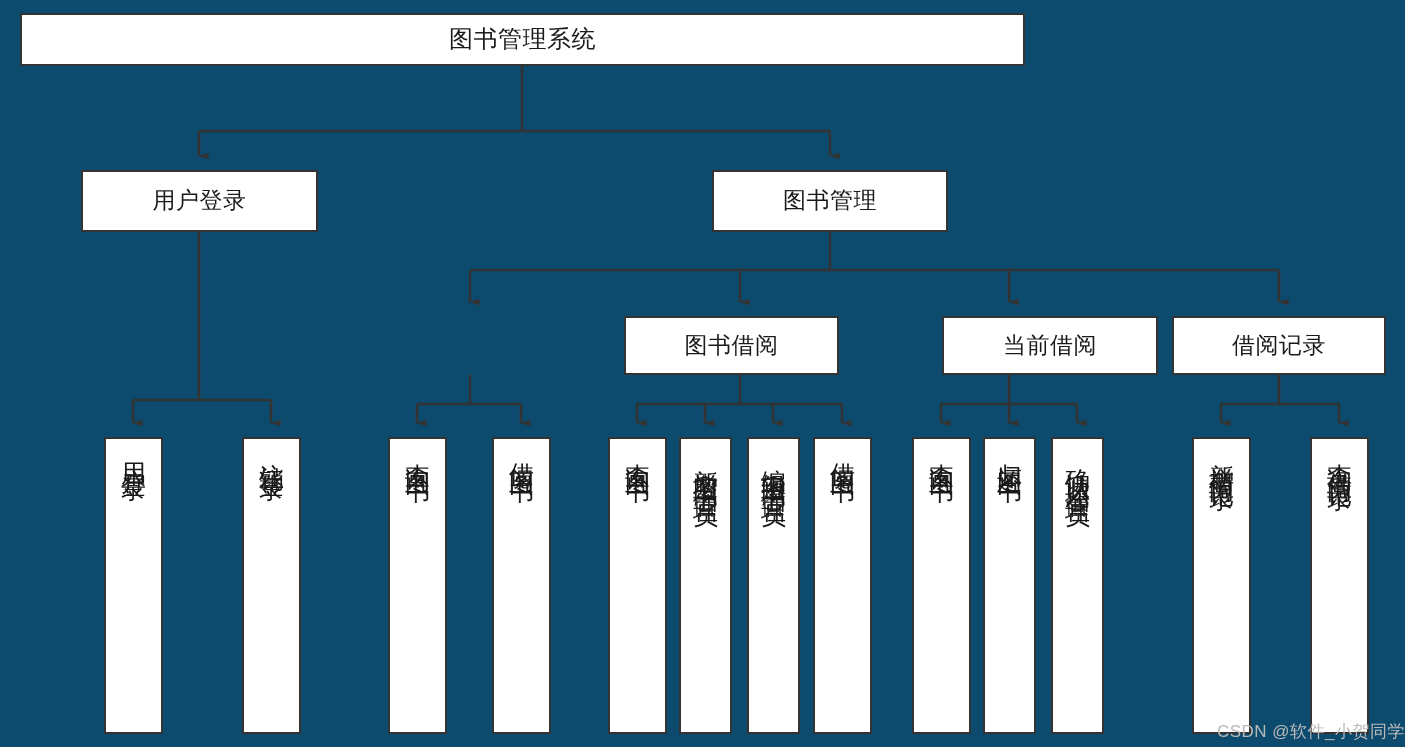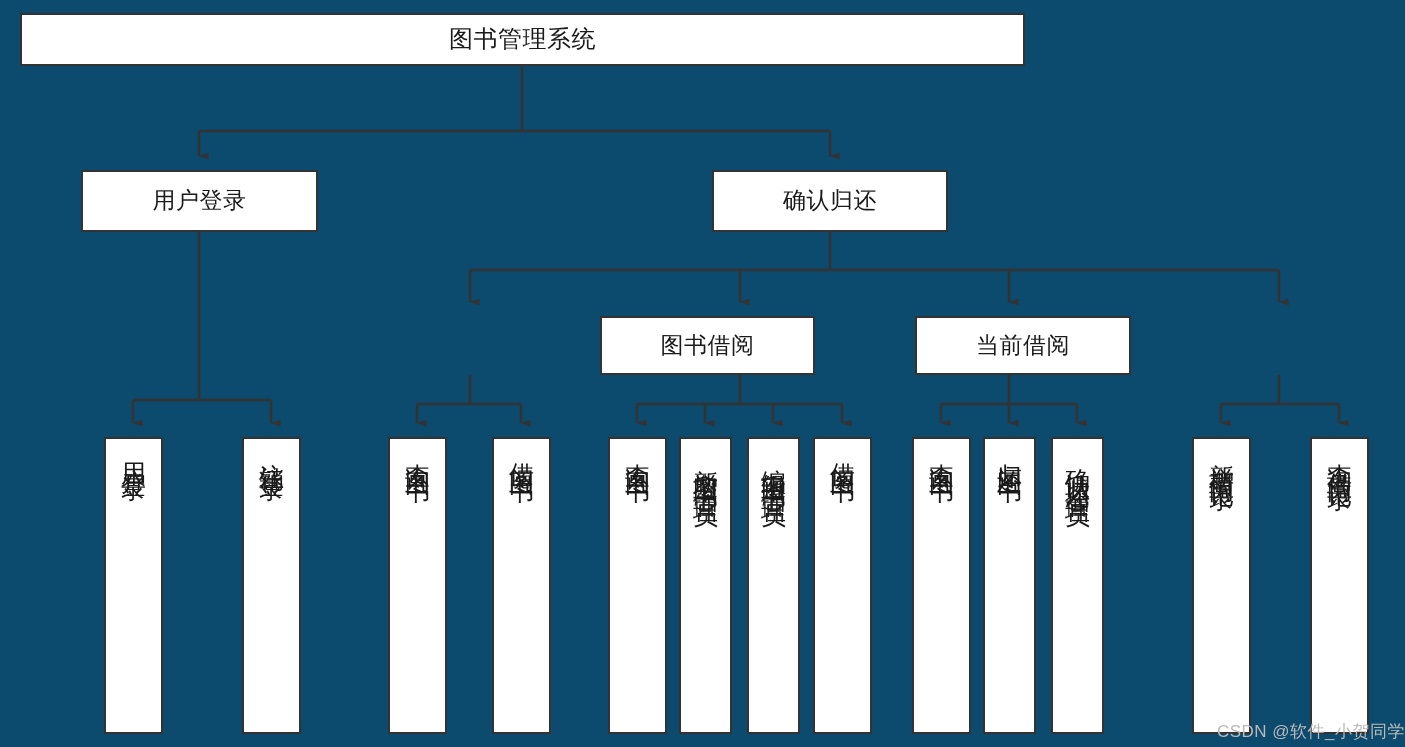--- a/index.html
+++ b/index.html
@@ -134,28 +134,31 @@
   </svg>
 
   <div class="node horiz root" style="left:20px; top:13px; width:1005px; height:53px;">
     <span class="lbl">图书管理系统</span>
   </div>
 
   <div class="node horiz" style="left:81px; top:170px; width:237px; height:62px;">
     <span class="lbl">用户登录</span>
   </div>
   <div class="node horiz" style="left:712px; top:170px; width:236px; height:62px;">
-    <span class="lbl">确认归还</span>
-  </div>
-
-  <div class="node horiz" style="left:600px; top:316px; width:215px; height:59px;align-items:center;">
+    <span class="lbl">图书管理</span>
+  </div>
+
+  <div class="node horiz" style="left:624px; top:316px; width:215px; height:59px;align-items:center;">
     <span class="lbl">图书借阅</span>
   </div>
-  <div class="node horiz" style="left:915px; top:316px; width:216px; height:59px;">
+  <div class="node horiz" style="left:942px; top:316px; width:216px; height:59px;">
     <span class="lbl">当前借阅</span>
+  </div>
+  <div class="node horiz" style="left:1172px; top:316px; width:214px; height:59px;">
+    <span class="lbl">借阅记录</span>
   </div>
 
   <div class="node leaf" style="left:104px; top:437px; width:59px; height:297px;">
     <span class="lbl">用户登录</span>
   </div>
   <div class="node leaf" style="left:242px; top:437px; width:59px; height:297px;">
     <span class="lbl">注销登录</span>
   </div>
 
   <div class="node leaf" style="left:388px; top:437px; width:59px; height:297px;">

